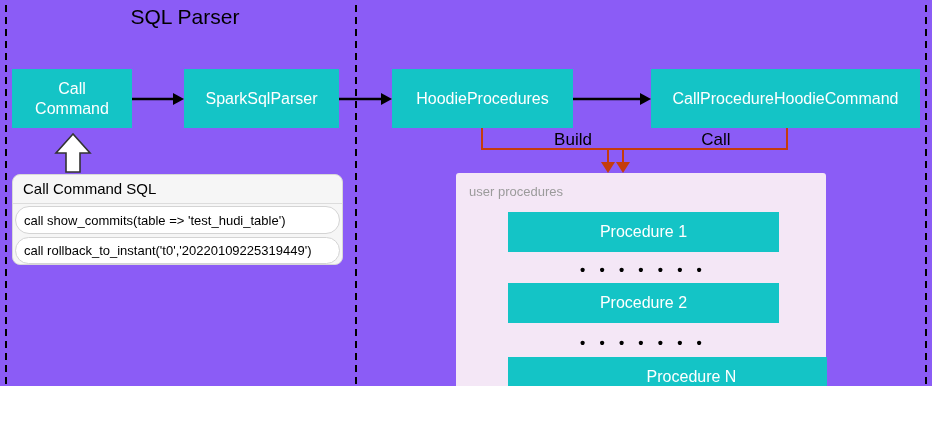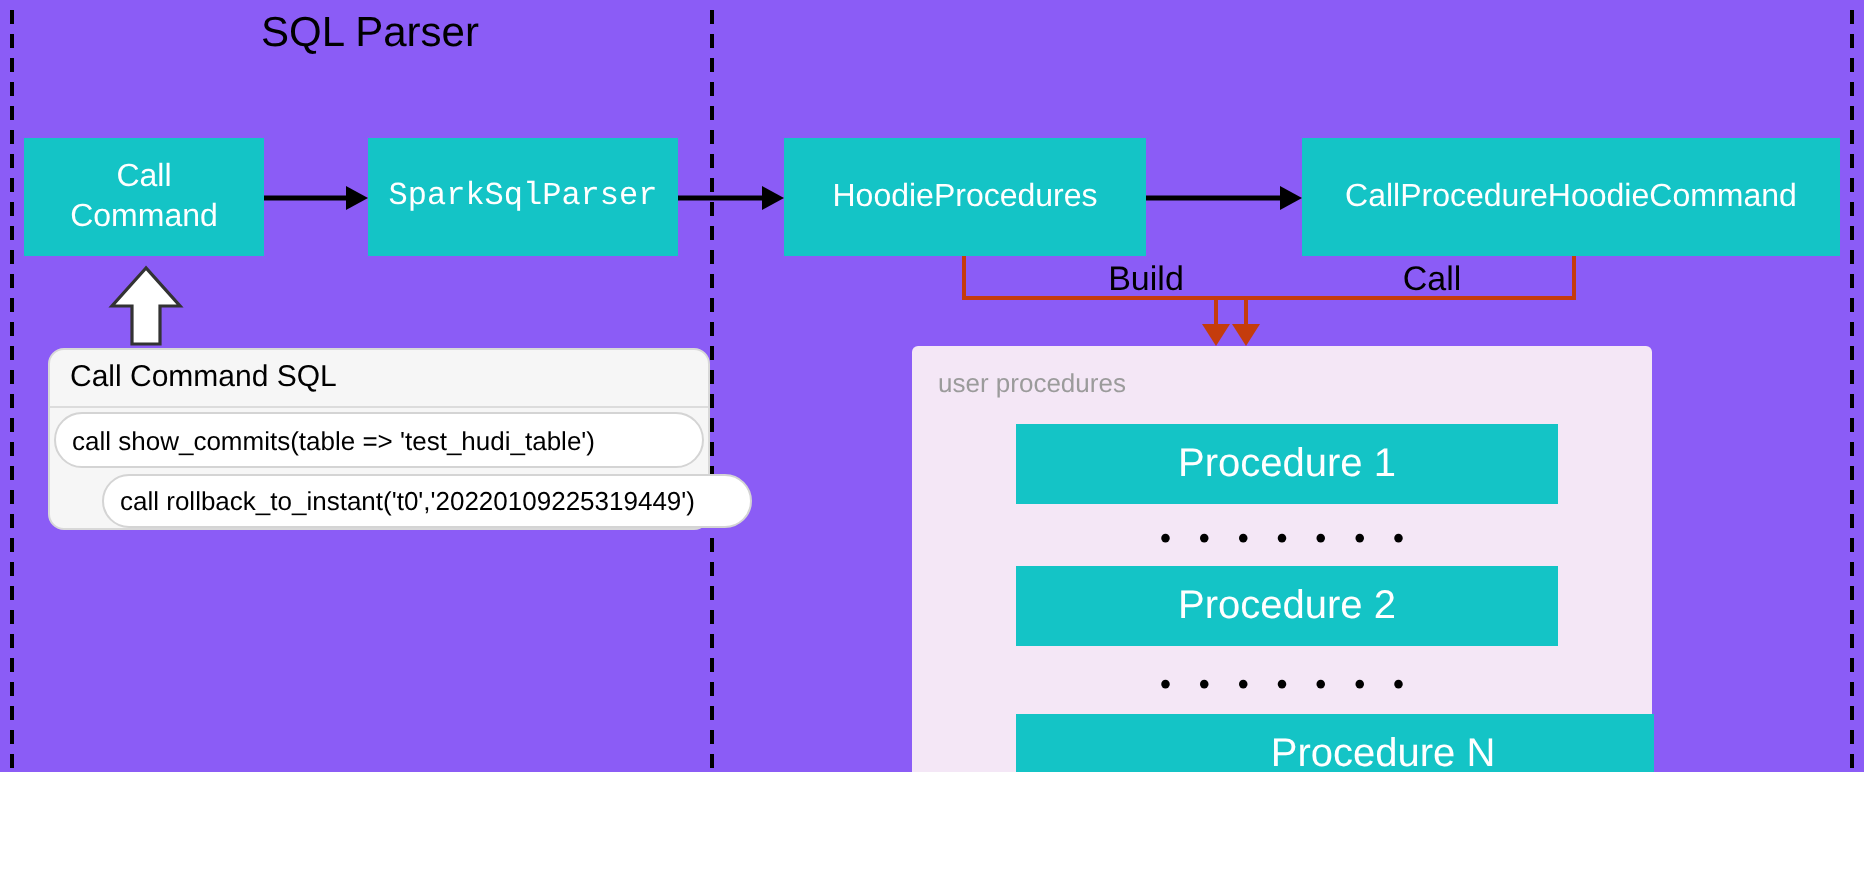--- a/index.html
+++ b/index.html
@@ -14,45 +14,45 @@
   }
   .node{
     position:absolute;background:var(--teal);color:#fff;
     display:flex;align-items:center;justify-content:center;text-align:center;
     font-size:16px;z-index:2;white-space:pre-line;line-height:1.2;
   }
   .edge-label{
     position:absolute;width:100px;text-align:center;font-size:17px;color:#000;z-index:2;
   }
   .sql-panel{
-    position:absolute;left:24px;top:174px;width:331px;height:91px;
+    position:absolute;left:12px;top:174px;width:331px;height:91px;
     background:#f6f6f6;border:1px solid #d8d8d8;border-radius:8px;
     box-sizing:border-box;z-index:2;
   }
   .sql-panel-header{
     height:28px;line-height:28px;padding-left:10px;font-size:15px;color:#000;
     border-bottom:1px solid #dcdcdc;
   }
   .sql-row{
     position:absolute;left:2px;width:325px;background:#fff;
     border:1px solid #d4d4d4;border-radius:14px;box-sizing:border-box;
     font-size:13px;color:#000;padding-left:8px;display:flex;align-items:center;
   }
   .sql-row-1{top:31px;height:28px;}
-  .sql-row-2{top:62px;height:27px;margin-left:24px;}
+  .sql-row-2{top:62px;height:27px;}
   .user-procedures{
     position:absolute;left:456px;top:173px;width:370px;height:245px;
     background:var(--lavender);border-radius:3px;z-index:2;
   }
   .user-procedures-label{
     position:absolute;left:13px;top:11px;font-size:13px;color:var(--gray_text);
   }
   .proc{
     position:absolute;left:52px;width:271px;height:40px;background:var(--teal);
-    color:#fff;font-size:20px;display:flex;align-items:center;justify-content:center;
+    color:#fff;font-size:16px;display:flex;align-items:center;justify-content:center;
   }
   .proc-1{top:39px;} .proc-2{top:110px;} .proc-n{top:184px;padding-left:48px;}
   .dots{
     position:absolute;left:52px;width:271px;height:18px;text-align:center;
     font-size:15px;font-weight:bold;letter-spacing:5px;color:#000;line-height:18px;
   }
   .dots-1{top:88px;} .dots-2{top:161px;}
 </style>
 </head>
 <body>
@@ -86,21 +86,21 @@
       <line x1="623" y1="149" x2="623" y2="163" stroke="var(--red)" stroke-width="2"></line>
       <polygon points="601,162 615,162 608,173" fill="var(--red)"></polygon>
       <polygon points="616,162 630,162 623,173" fill="var(--red)"></polygon>
     </g>
   </svg>
 
   <div class="section-title" style="left:35px;">SQL Parser</div>
 
   <div class="node" style="left:12px;top:69px;width:120px;height:59px;">Call
 Command</div>
-  <div class="node" style="left:184px;top:69px;width:155px;height:59px;font-family:Liberation Mono, monospace;">SparkSqlParser</div>
+  <div class="node" style="left:184px;top:69px;width:155px;height:59px;">SparkSqlParser</div>
   <div class="node" style="left:392px;top:69px;width:181px;height:59px;">HoodieProcedures</div>
   <div class="node" style="left:651px;top:69px;width:269px;height:59px;">CallProcedureHoodieCommand</div>
 
   <div class="edge-label" style="left:523px;top:130px;">Build</div>
   <div class="edge-label" style="left:666px;top:130px;">Call</div>
 
   <div class="sql-panel">
     <div class="sql-panel-header">Call Command SQL</div>
     <div class="sql-row sql-row-1">call show_commits(table =&gt; 'test_hudi_table')</div>
     <div class="sql-row sql-row-2">call rollback_to_instant('t0','20220109225319449')</div>

